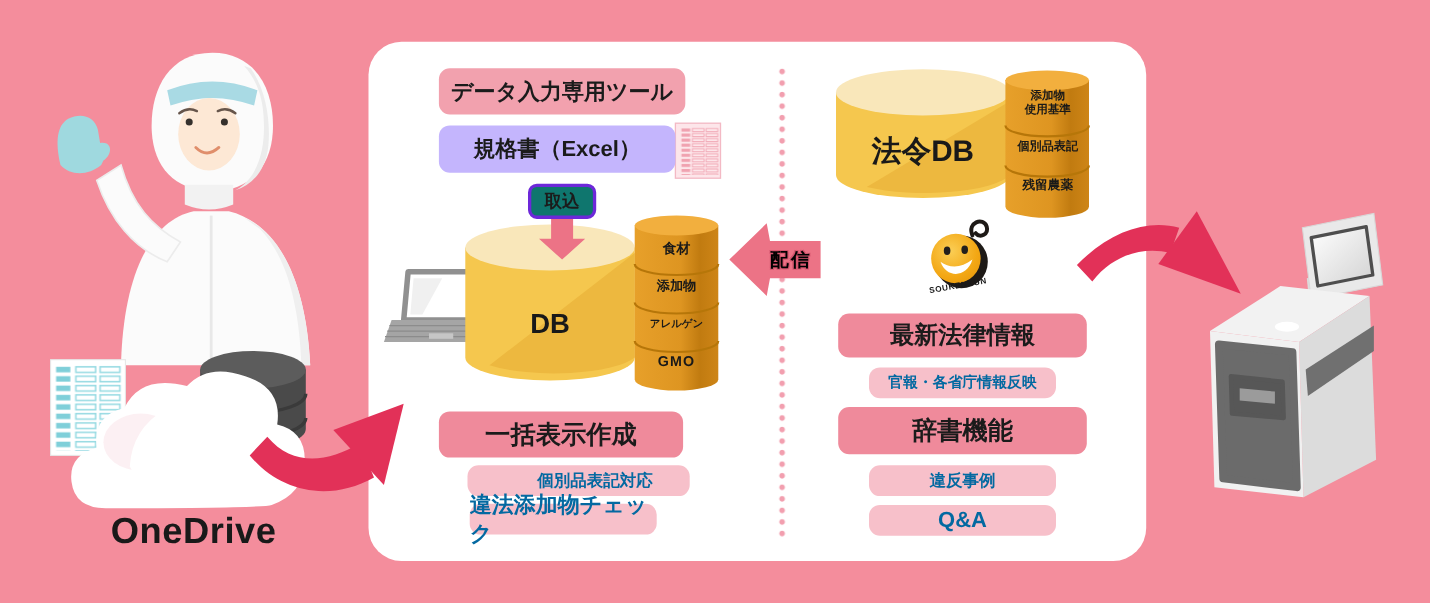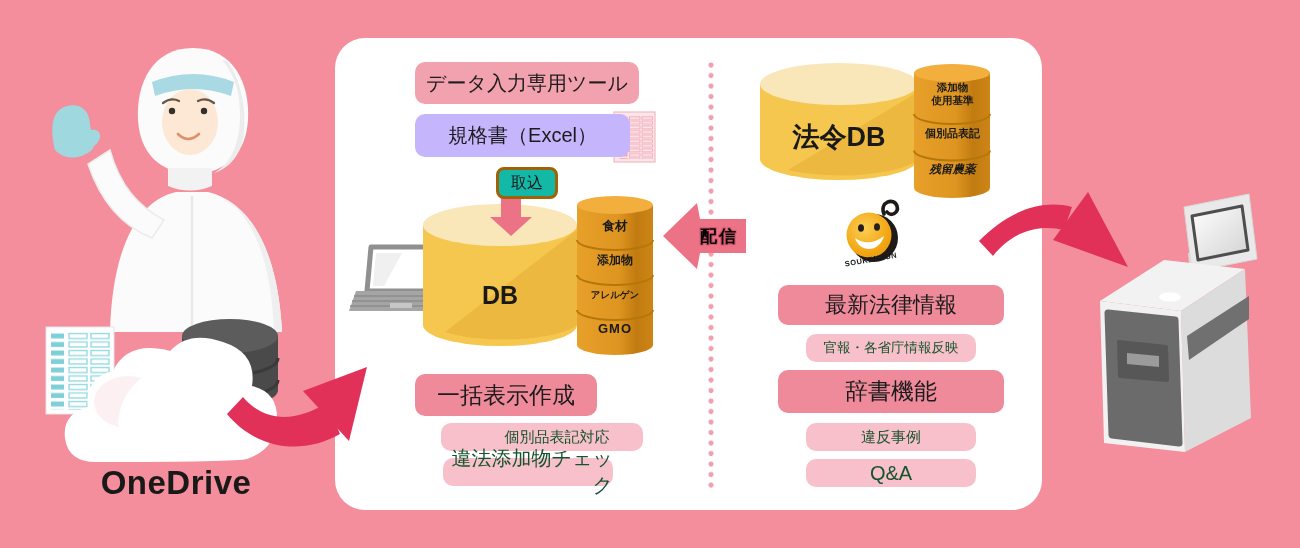--- a/index.html
+++ b/index.html
@@ -13,27 +13,27 @@
     background:#FFFFFF;border-radius:30px;z-index:1;
   }
   .divider{
     position:absolute;left:708px;top:60px;width:6px;height:432px;z-index:2;
     background-image:radial-gradient(circle at 3px 5px,#F29FAF 2.2px,rgba(255,255,255,0) 2.9px);
     background-size:6px 10.5px;background-repeat:repeat-y;
   }
   svg.art{position:absolute;left:0;top:0;z-index:3;pointer-events:none;}
   .box{
     position:absolute;display:flex;align-items:center;justify-content:center;
-    font-weight:normal;border-radius:10px;color:#1B1B1B;z-index:4;text-align:right;margin-left:16px;
+    font-weight:bold;border-radius:10px;color:#1B1B1B;z-index:4;text-align:left;
   }
   .box.header{background:#EF8A9B;}
   .box.tool{background:#F2A1AE;}
   .box.spec{background:#c4b5fd;}
-  .box.light{background:#F7C0CA;color:#14532d;}
-  .box.import{background:#14b8a6;border:3px solid #a16207;border-radius:8px;}
+  .box.light{background:#F7C0CA;color:#0369a1;}
+  .box.import{background:#0f766e;border:3px solid #6d28d9;border-radius:8px;}
   .lbl{position:absolute;z-index:4;font-weight:bold;text-align:center;color:#191919;line-height:1.15;}
   .lbl.white-outline{
     color:#000000;letter-spacing:2px;
     text-shadow:-1px -1px 0 #D4566F,1px -1px 0 #D4566F,-1px 1px 0 #D4566F,1px 1px 0 #D4566F;
   }
 </style>
 </head>
 <body>
 
 <div class="panel"></div>
@@ -190,34 +190,34 @@
 <div class="lbl" style="left:420px;top:252px;width:160px;font-size:25px;">
   <br>
   <span>DB</span>
 </div>
 
 <div class="lbl" style="left:577px;top:219px;width:76px;font-size:12.5px;">食材</div>
 <div class="lbl" style="left:577px;top:254px;width:76px;font-size:12px;">添加物</div>
 <div class="lbl" style="left:577px;top:290px;width:76px;font-size:9.5px;">アレルゲン</div>
 <div class="lbl" style="left:577px;top:322px;width:76px;font-size:13px;letter-spacing:1px;">GMO</div>
 
-<div class="box header" style="left:399px;top:374px;width:182px;height:42px;font-size:23px;">一括表示作成</div>
+<div class="box header" style="left:399px;top:374px;width:222px;height:42px;font-size:23px;">一括表示作成</div>
 <div class="box light" style="left:425px;top:423px;width:172px;height:28px;font-size:15px;padding-left:30px;">個別品表記対応</div>
 <div class="box light" style="left:427px;top:458px;width:170px;height:28px;font-size:20px;">違法添加物チェック</div>
 
 <div class="lbl white-outline" style="left:694px;top:227px;width:50px;font-size:17px;">配信</div>
 
 <div class="lbl" style="left:769px;top:122px;width:140px;font-size:27px;">法令DB</div>
 
 <div class="lbl" style="left:915px;top:81px;width:75px;font-size:10.5px;line-height:1.25;">
   <span>添加物</span><br>
   <span>使用基準</span>
 </div>
 <div class="lbl" style="left:915px;top:127px;width:75px;font-size:11px;">個別品表記</div>
-<div class="lbl" style="left:915px;top:163px;width:75px;font-size:11.5px;font-style:italic;">残留農薬</div>
+<div class="lbl" style="left:915px;top:163px;width:75px;font-size:11.5px;">残留農薬</div>
 
 <div class="lbl" style="left:840px;top:256px;width:62px;font-size:7.5px;transform:rotate(-10deg);letter-spacing:0.5px;">SOUKENKUN</div>
 
 <div class="box header" style="left:762px;top:285px;width:226px;height:40px;font-size:22px;">最新法律情報</div>
 <div class="box light" style="left:790px;top:334px;width:170px;height:28px;font-size:13.5px;">官報・各省庁情報反映</div>
 <div class="box header" style="left:762px;top:370px;width:226px;height:43px;font-size:23px;">辞書機能</div>
 <div class="box light" style="left:790px;top:423px;width:170px;height:28px;font-size:15px;">違反事例</div>
 <div class="box light" style="left:790px;top:459px;width:170px;height:28px;font-size:20px;">Q&amp;A</div>
 
 <div class="lbl" style="left:76px;top:464px;width:200px;font-size:33px;letter-spacing:0.5px;">OneDrive</div>

